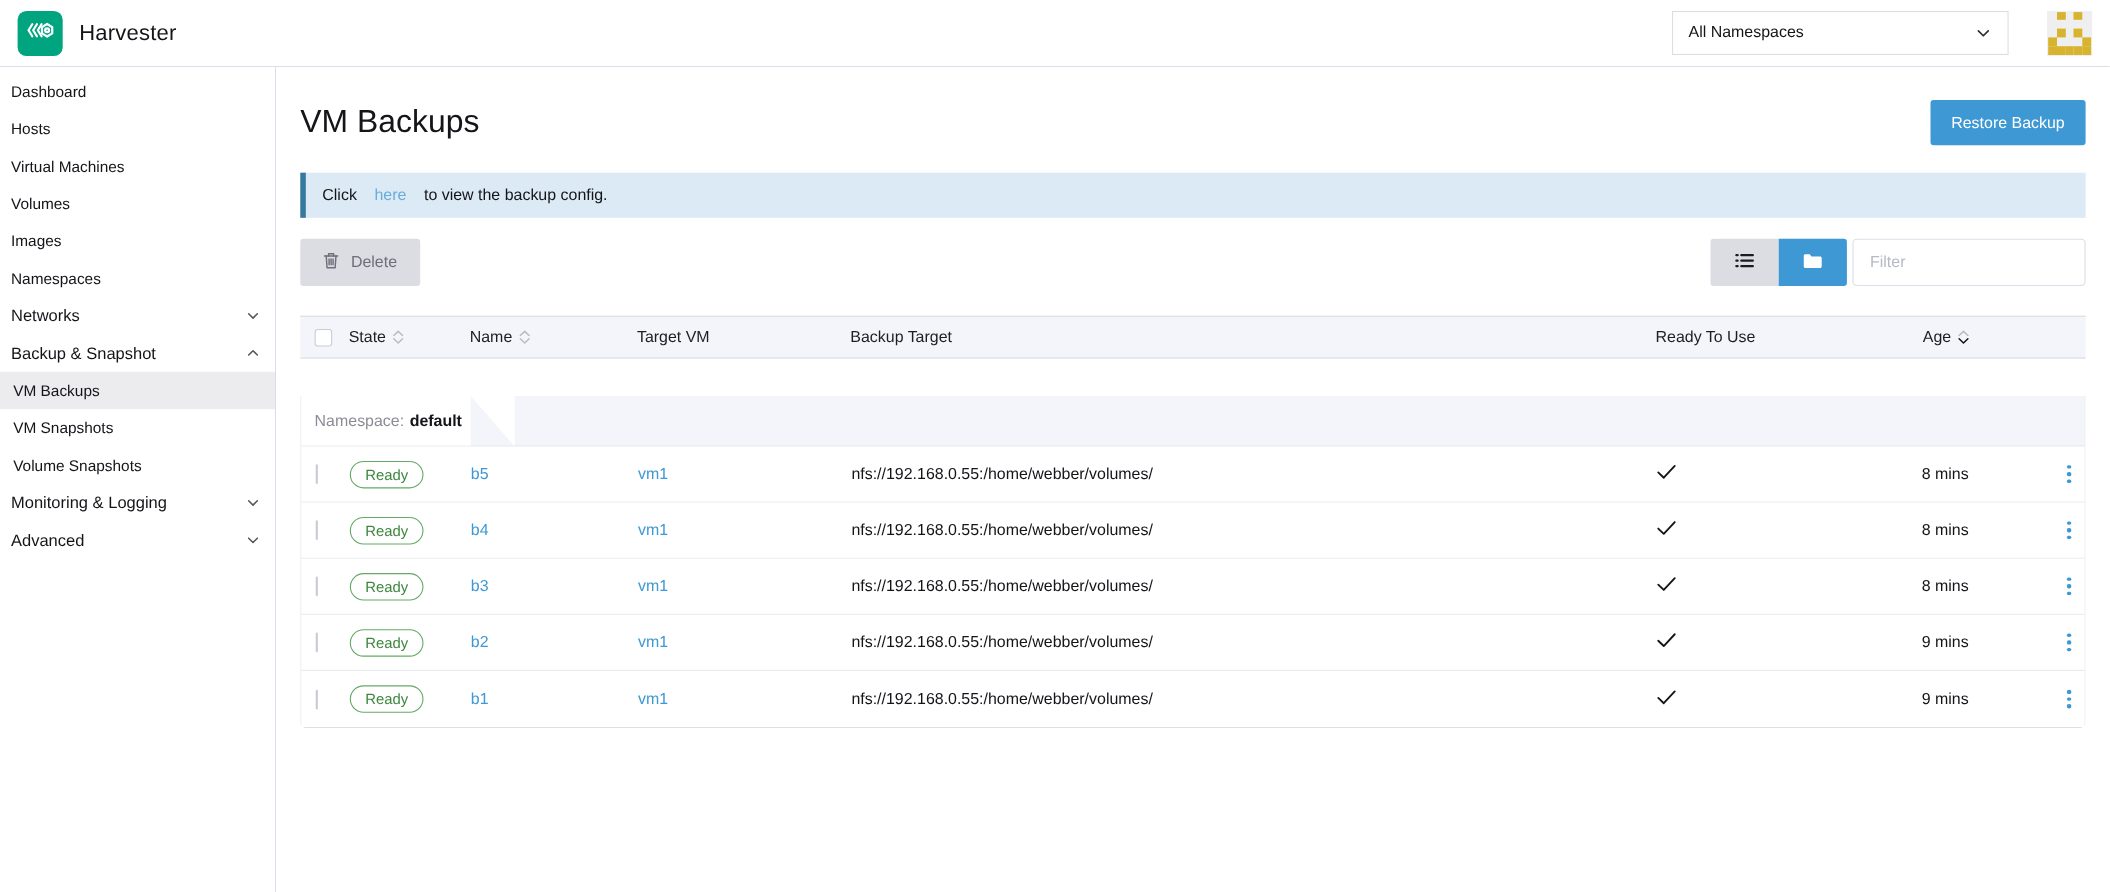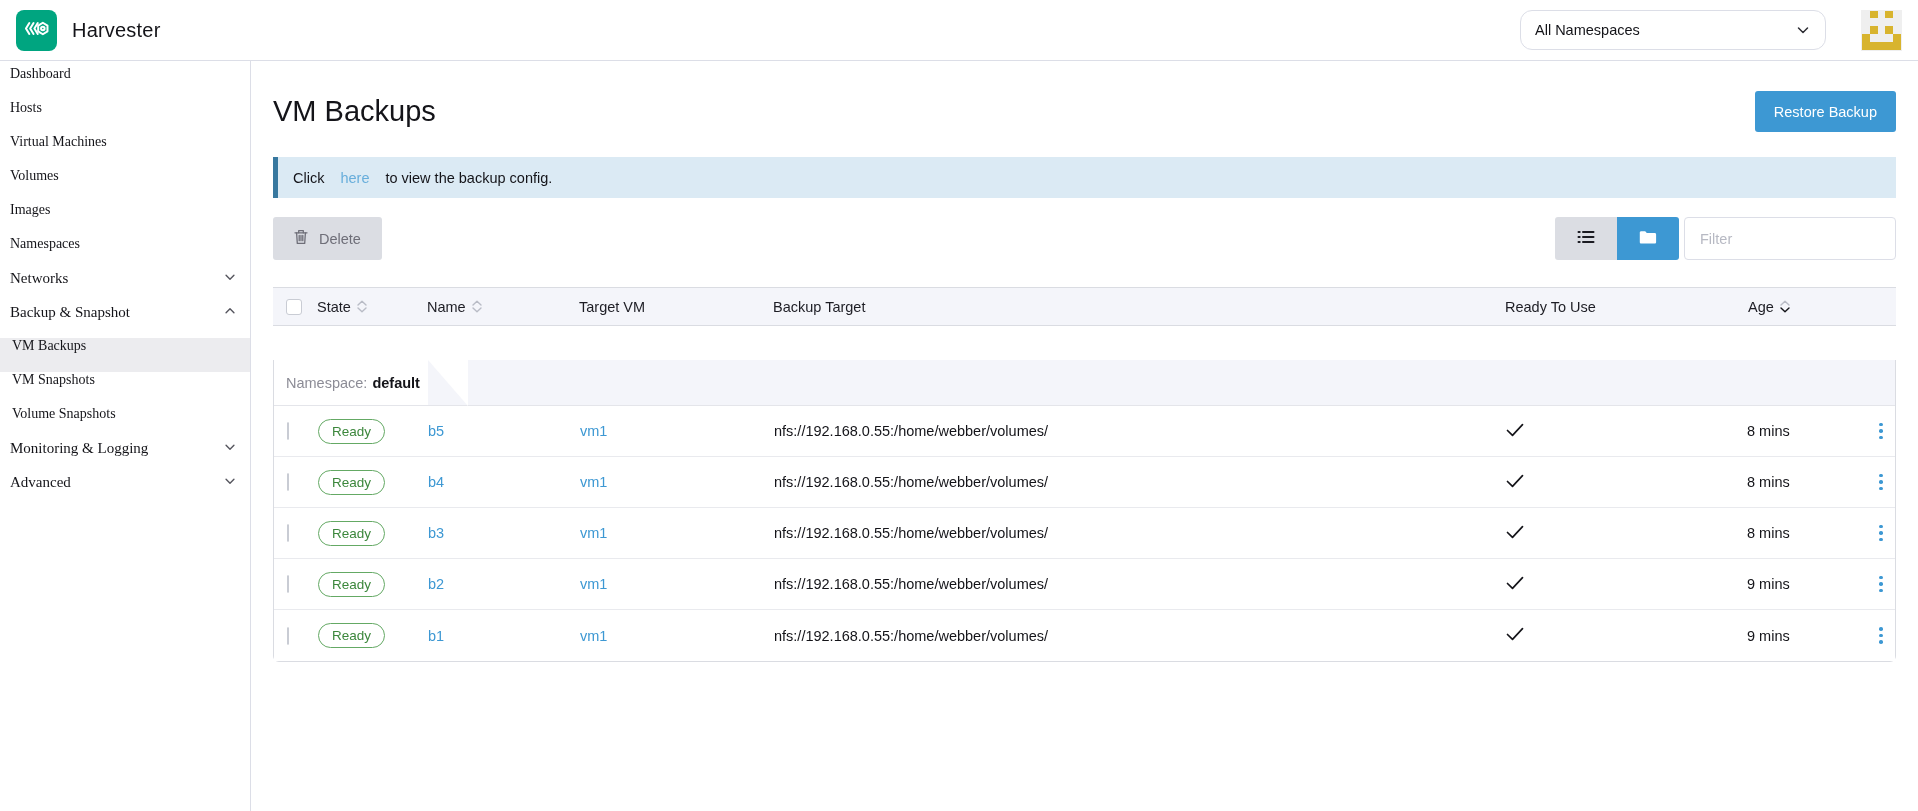--- a/index.html
+++ b/index.html
@@ -28,21 +28,21 @@
   .logo-box {
     width: 41px; height: 41px; border-radius: 8px;
     background: #00a580;
     display: flex; align-items: center; justify-content: center;
     margin-right: 15px; cursor: pointer;
   }
   .app-name { font-size: 20px; color: #141419; letter-spacing: .2px; text-align: right; }
   .topbar-spacer { flex: 1; }
   .ns-select {
     width: 306px; height: 40px;
-    border: 1px solid #dcdee7; border-radius: 12px;
+    border: 1px solid #dcdee7; border-radius: 0;
     display: flex; align-items: center;
     padding: 0 14px; font-size: 14.5px;
     cursor: pointer; background: #fff;
     margin-right: 35px;
   }
   .ns-select .ns-value { flex: 1; }
   .chev { color: #2c2c33; display: inline-flex; }
   .avatar {
     width: 41px; height: 41px; background: #efefef;
     display: grid; grid-template-columns: repeat(5, 1fr);
@@ -52,26 +52,25 @@
   .avatar .px-on { background: #d8b42e; }
 
   
   .sidebar {
     border-right: 1px solid #dcdee7;
     background: #fff;
     padding-top: 5px;
   }
   .nav-item {
     height: 34px;
-    display: flex; 
+    display: flex; align-items: center;
     padding: 0 13px 0 10px;
     font-size: 14px;
     cursor: pointer;
     color: #141419;
-    font-family: Liberation Serif, serif;
   }
   .nav-item.group { font-size: 15px; }
   .nav-item.child { padding-left: 12px; }
   .nav-item.active { background: #ececef; }
   .nav-label { flex: 1; white-space: nowrap; }
   .nav-chevron { color: #55555e; display: inline-flex; }
   .nav-chevron.up svg { transform: rotate(180deg); }
 
   
   .main { padding: 0 22px; background: #fff; overflow: hidden; }

